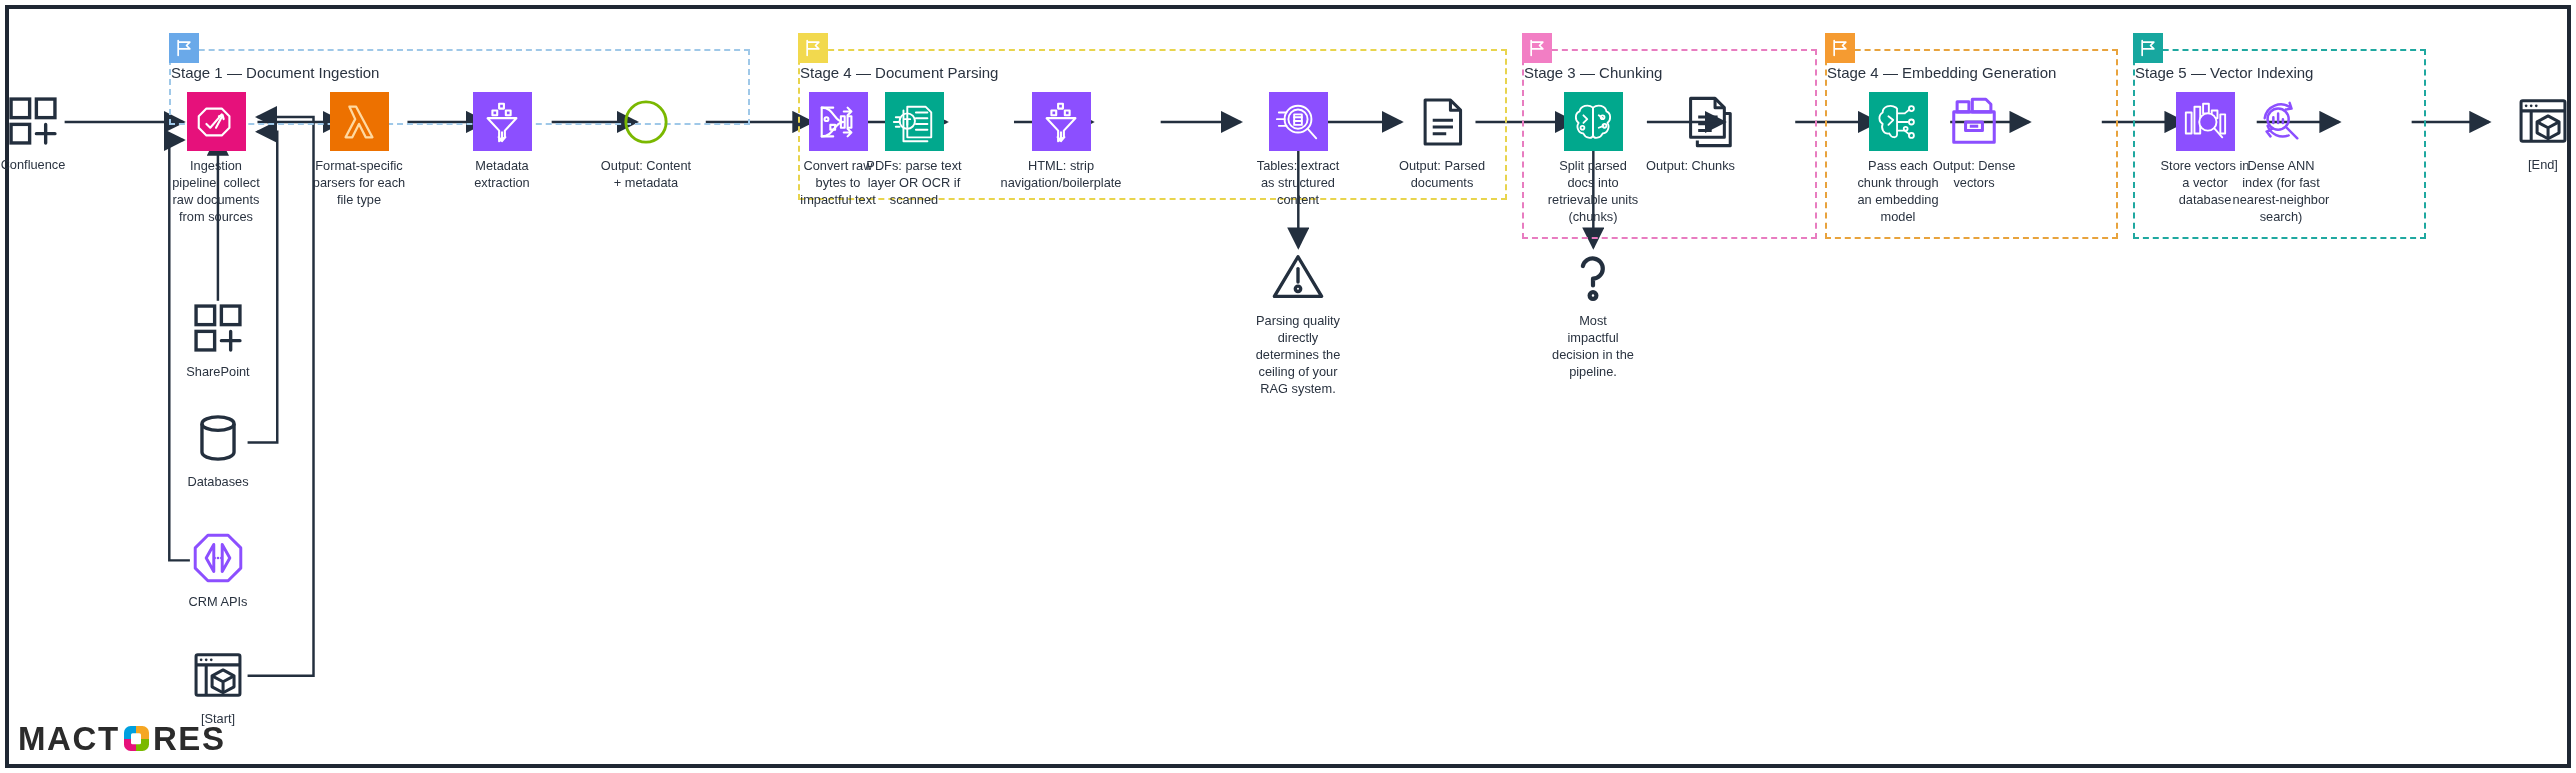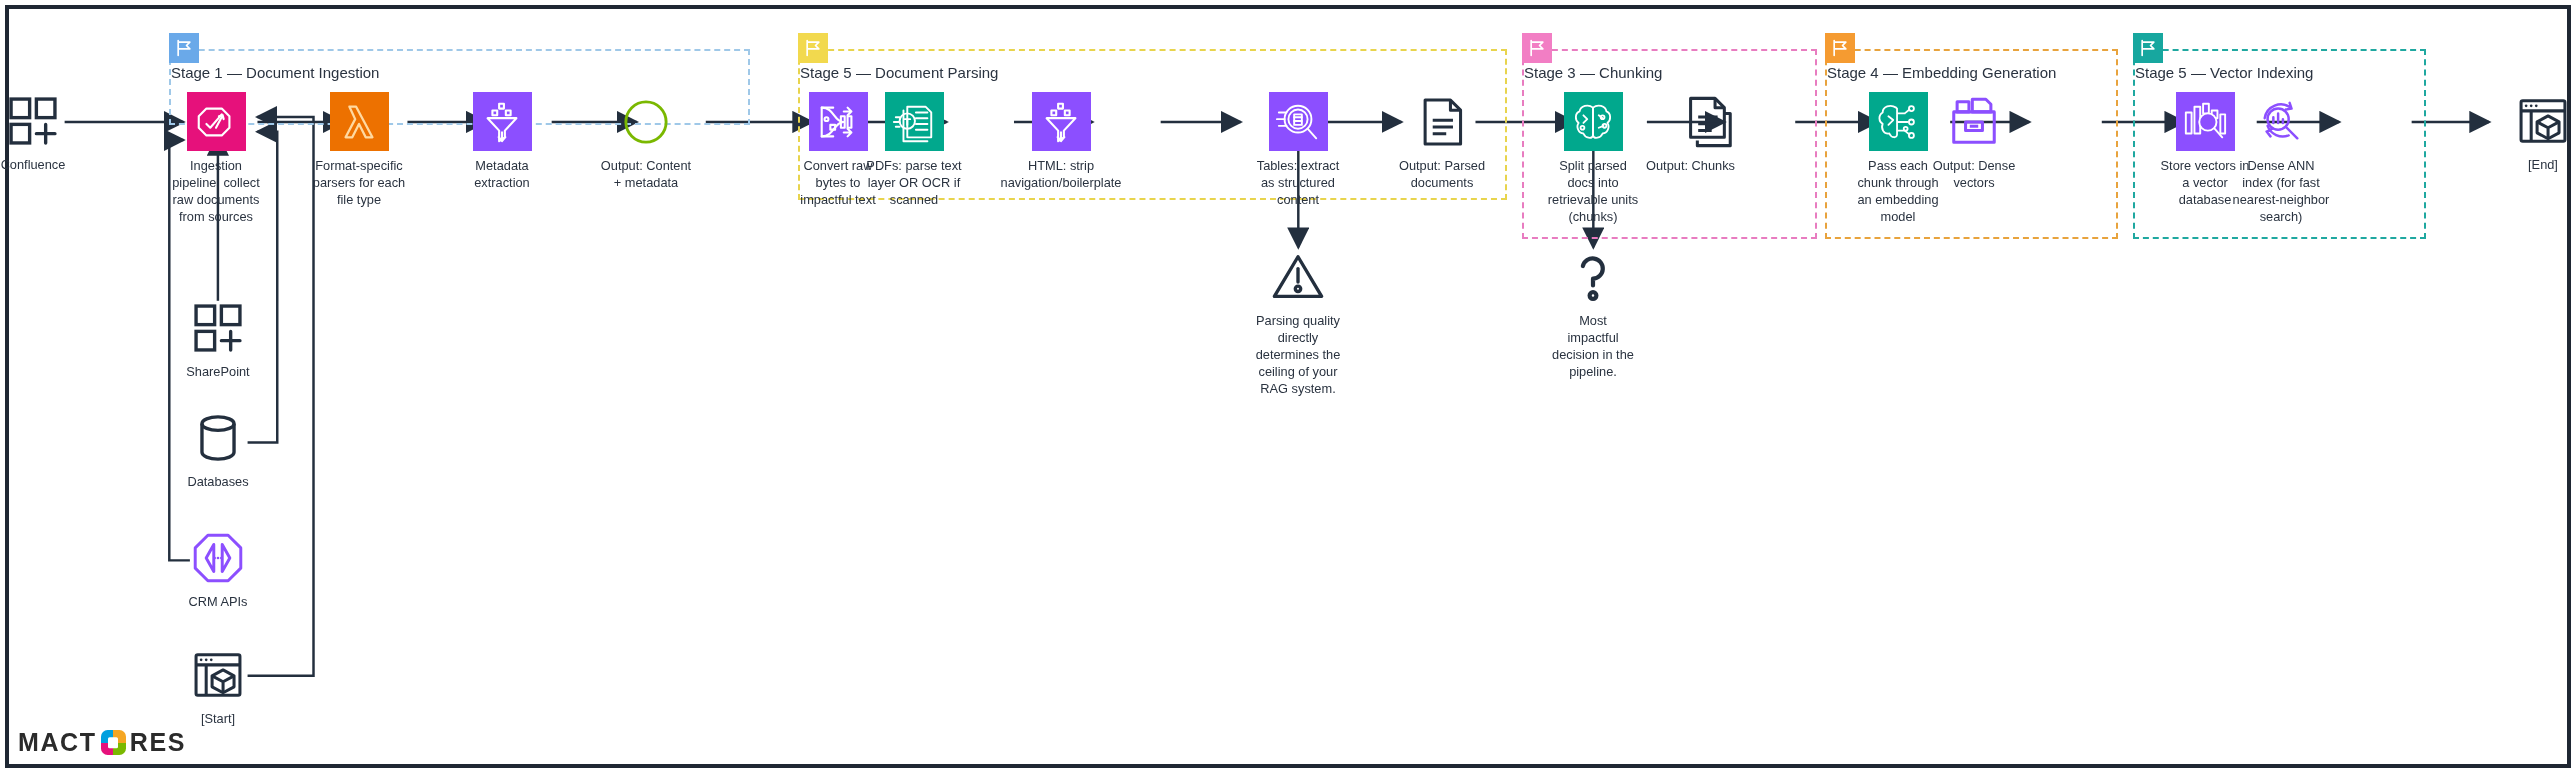--- a/index.html
+++ b/index.html
@@ -95,21 +95,21 @@
   .fill-teal   { background: #01a88d; }
   .fill-none   { background: transparent; }
 
   
   #logo {
     position: absolute;
     left: 18px; bottom: 18px;
     display: flex;
     align-items: center;
     gap: 1.6px;
-    font-size: 25px;
+    font-size: 33px;
     font-weight: bold;
     letter-spacing: 1.6px;
     color: #2b2b2b;
   }
   .logo-o {
     position: relative;
     width: 25px; height: 25px;
     border-radius: 6.6px;
     overflow: hidden;
     display: inline-block;
@@ -193,21 +193,21 @@
     </div>
     <div class="stage-title">Stage 1 — Document Ingestion</div>
   </div>
 
   <div class="stage" id="stage-2" style="left:798px; top:49px; width:709px; height:151px; border-color:#e8d44d;">
     <div class="stage-flag" style="background:#f2d94e;">
       <svg viewBox="0 0 24 24" fill="none" stroke="#ffffff" stroke-width="2" stroke-linecap="round" stroke-linejoin="round">
         <path d="M5 3 L5 21 M5 5 L19 5 L15 9 L19 13 L5 13"></path>
       </svg>
     </div>
-    <div class="stage-title">Stage 5 — Document Parsing</div>
+    <div class="stage-title">Stage 4 — Document Parsing</div>
   </div>
 
   <div class="stage" id="stage-3" style="left:1522px; top:49px; width:295px; height:190px; border-color:#e87cc0;">
     <div class="stage-flag" style="background:#f27ec4;">
       <svg viewBox="0 0 24 24" fill="none" stroke="#ffffff" stroke-width="2" stroke-linecap="round" stroke-linejoin="round">
         <path d="M5 3 L5 21 M5 5 L19 5 L15 9 L19 13 L5 13"></path>
       </svg>
     </div>
     <div class="stage-title">Stage 3 — Chunking</div>
   </div>

